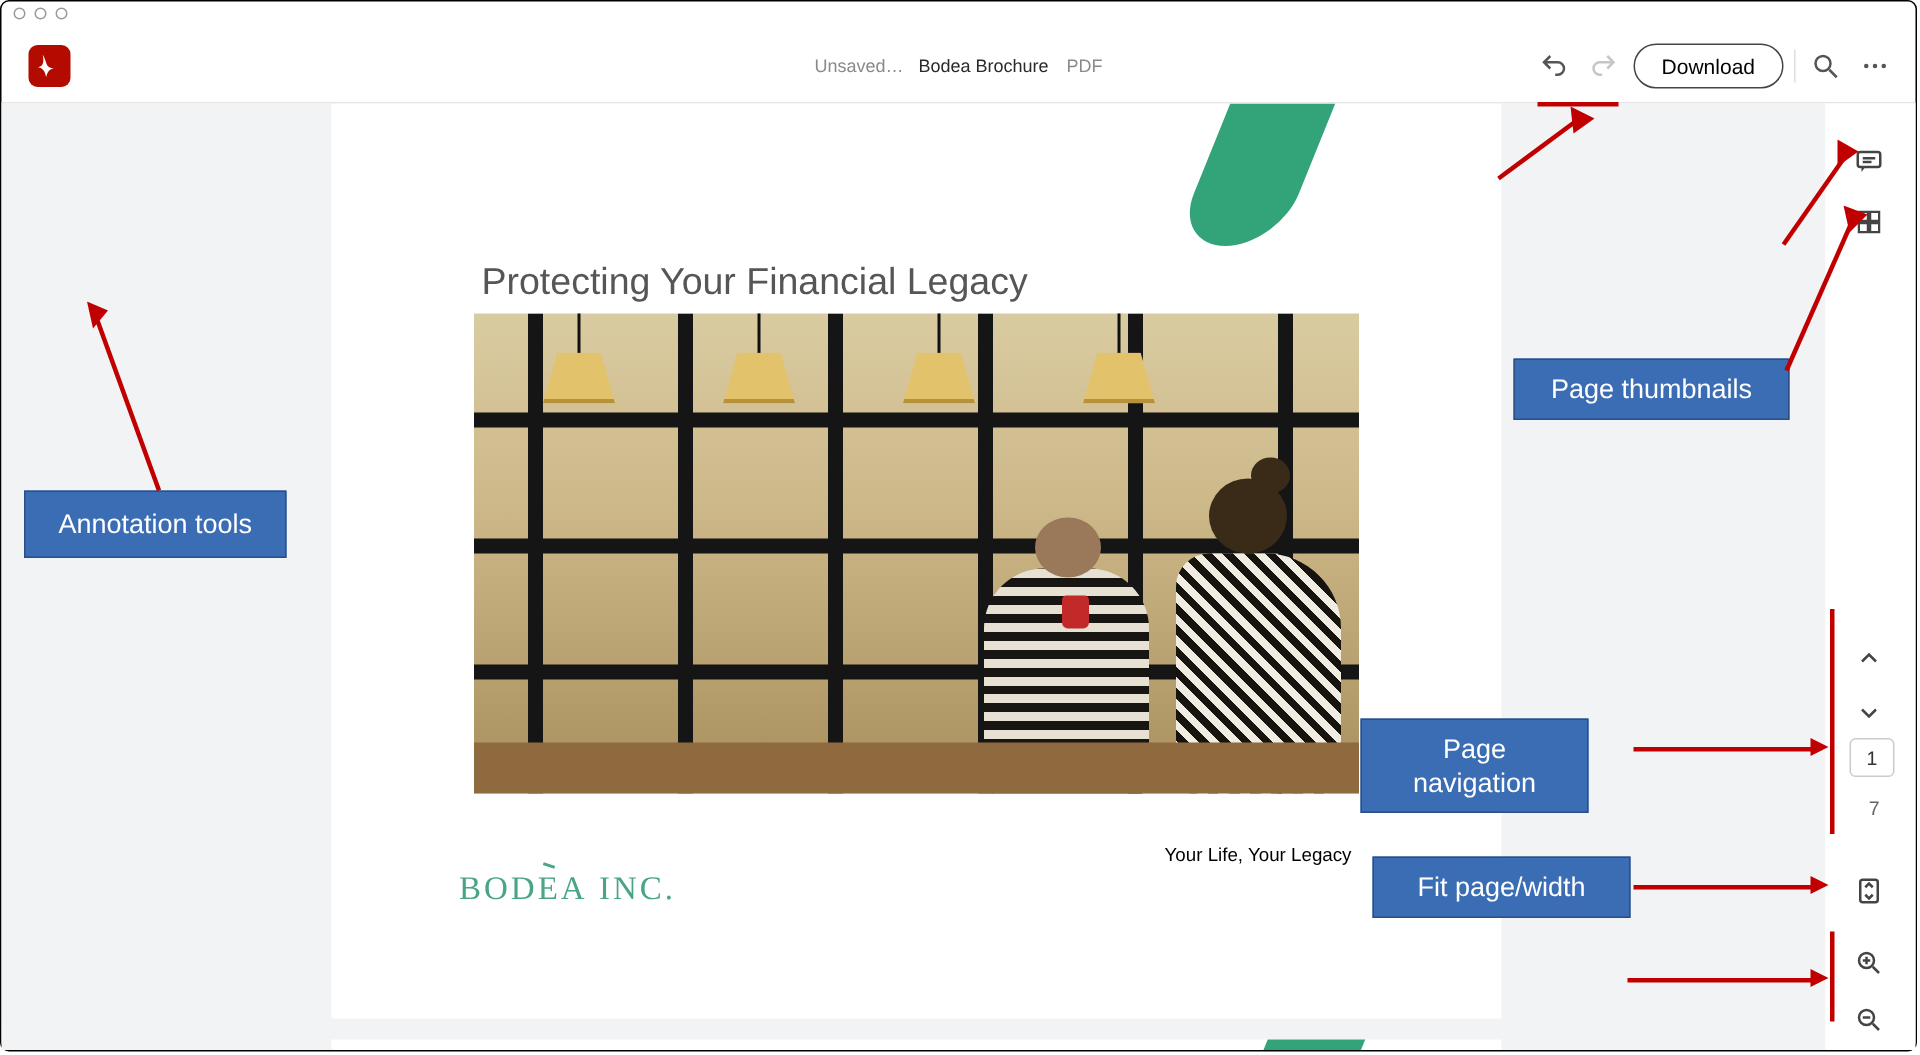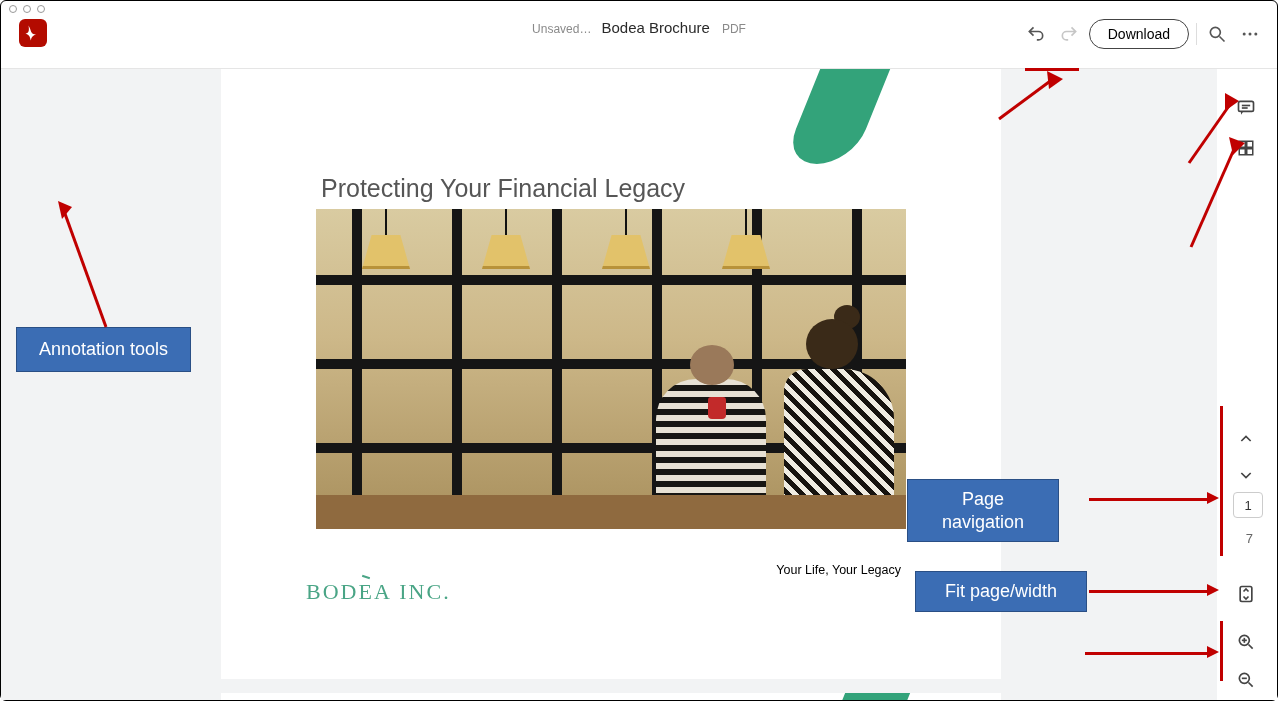--- a/index.html
+++ b/index.html
@@ -2,26 +2,26 @@
 <html><head>
 <meta charset="utf-8">
 <style>
   * { box-sizing: border-box; margin: 0; padding: 0; }
   html, body { width: 1280px; height: 703px; font-family: -apple-system, "Segoe UI", Arial, sans-serif; background: #fff; overflow: hidden; }
   .window { position: relative; width: 1278px; height: 701px; border: 1px solid #000; border-radius: 6px; background: #fff; }
   .traffic-lights { position: absolute; top: 4px; left: 8px; display: flex; gap: 6px; }
   .traffic-lights span { width: 8px; height: 8px; border: 1px solid #999; border-radius: 50%; display: inline-block; }
 
   
-  .topbar { position: absolute; top: 18px; left: 0; right: 0; height: 50px; border-bottom: 1px solid #e5e5e5; display: flex; align-items: flex-start; }
+  .topbar { position: absolute; top: 18px; left: 0; right: 0; height: 50px; border-bottom: 1px solid #e5e5e5; display: flex; align-items: center; }
   .app-icon { width: 28px; height: 28px; background: #b30b00; border-radius: 6px; margin-left: 18px; display: flex; align-items: center; justify-content: center; }
   .app-icon svg { width: 18px; height: 18px; }
   .title-group { position: absolute; left: 50%; transform: translateX(-50%); display: flex; align-items: baseline; gap: 10px; }
   .unsaved { color: #8a8a8a; font-size: 12px; }
-  .doc-title { color: #2a2a2a; font-size: 15px; }
+  .doc-title { color: #2a2a2a; font-size: 12px; }
   .doc-type { color: #8a8a8a; font-size: 12px; margin-left: 2px; }
   .top-right { position: absolute; right: 14px; display: flex; align-items: center; gap: 7px; }
   .icon-btn { width: 26px; height: 26px; display: flex; align-items: center; justify-content: center; color: #555; cursor: pointer; }
   .icon-btn.disabled { color: #c6c6c6; }
   .download-btn { border: 1.5px solid #444; border-radius: 20px; padding: 6px 18px; font-size: 14px; background: #fff; cursor: pointer; }
   .vline { width: 1px; height: 22px; background: #ddd; }
 
   
   .left-tools { position: absolute; top: 85px; left: 14px; width: 40px; background: #fff; border-radius: 10px; box-shadow: 0 1px 6px rgba(0,0,0,0.15); padding: 4px 0; display: flex; flex-direction: column; align-items: center; gap: 2px; }
   .tool { width: 32px; height: 32px; border-radius: 6px; display: flex; align-items: center; justify-content: center; color: #333; cursor: pointer; position: relative; }
@@ -269,20 +269,21 @@
   <svg style="position:absolute;top:70px;left:996px" width="66" height="50">
       <line x1="2" y1="48" x2="56" y2="8" stroke="#c00000" stroke-width="3"></line>
       <polygon points="50,0 66,8 52,18" fill="#c00000"></polygon>
     </svg>
 
   <svg style="position:absolute;top:92px;left:1174px" width="64" height="72">
       <line x1="14" y1="70" x2="56" y2="10" stroke="#c00000" stroke-width="3"></line>
       <polygon points="50,0 64,8 50,18" fill="#c00000"></polygon>
     </svg>
 
+  <div class="callout sm" style="top:238px;left:1008px;width:184px">Page thumbnails</div>
   <svg style="position:absolute;top:136px;left:1184px" width="60" height="112">
       <line x1="6" y1="110" x2="50" y2="10" stroke="#c00000" stroke-width="3"></line>
       <polygon points="44,0 60,6 48,18" fill="#c00000"></polygon>
     </svg>
 
   <div class="callout sm" style="top:478px;left:906px;width:152px">Page navigation</div>
   <div class="arrow-line" style="top:497px;left:1088px;width:120px;height:3px"></div>
   <div class="arrow-head ah-r" style="top:491px;left:1206px"></div>
 
   <div class="callout sm" style="top:570px;left:914px;width:172px">Fit page/width</div>

